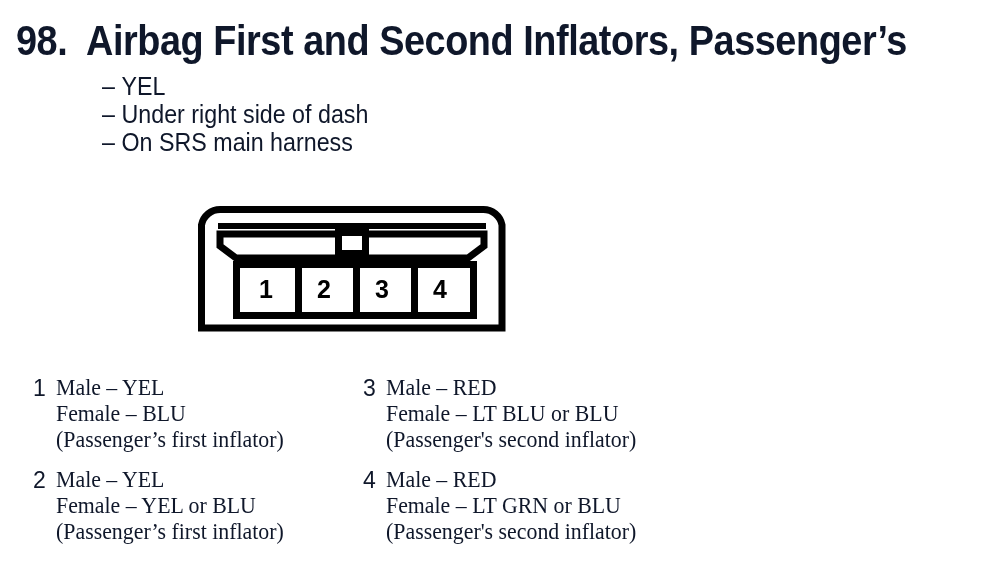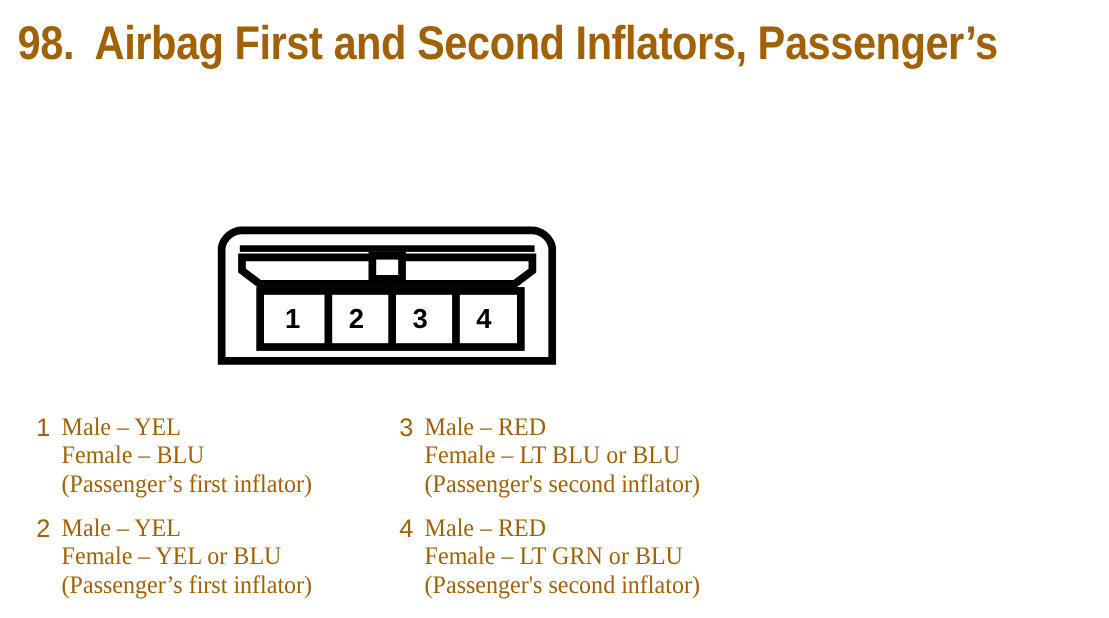--- a/index.html
+++ b/index.html
@@ -8,21 +8,21 @@
     padding: 0;
     background: #ffffff;
   }
   #page {
     position: relative;
     width: 1008px;
     height: 562px;
     background: #ffffff;
     overflow: hidden;
     font-family: "Liberation Sans", "DejaVu Sans", sans-serif;
-    color: #a16207;
+    color: #0f172a;
   }
 
   
   #title-row {
     position: absolute;
     left: 16px;
     top: 16px;
     display: flex;
     align-items: baseline;
     white-space: nowrap;
@@ -110,20 +110,31 @@
 </head>
 <body>
 
 <div id="page">
 
   <div id="title-row">
     <span id="title-number">98.</span>
     <span id="title-text">Airbag First and Second Inflators, Passenger’s</span>
   </div>
 
+  <div id="bullets">
+    <div class="bullet-line">
+      <span class="bullet-dash">–</span><span>YEL</span>
+    </div>
+    <div class="bullet-line">
+      <span class="bullet-dash">–</span><span>Under right side of dash</span>
+    </div>
+    <div class="bullet-line">
+      <span class="bullet-dash">–</span><span>On SRS main harness</span>
+    </div>
+  </div>
 
   <div id="connector">
     <svg width="330" height="150" viewBox="0 0 330 150">
 
       <path d="M 11.5 29
                A 19 19 0 0 1 30.5 13.5
                L 293 13.5
                A 19 19 0 0 1 312 29
                L 312 132
                L 11.5 132 Z" fill="#ffffff" stroke="#000000" stroke-width="7" stroke-linejoin="miter"></path>

